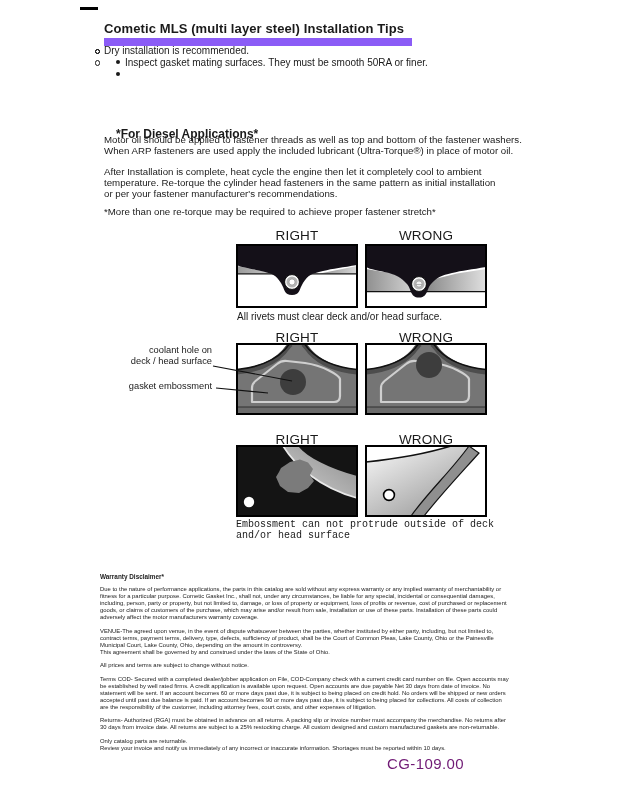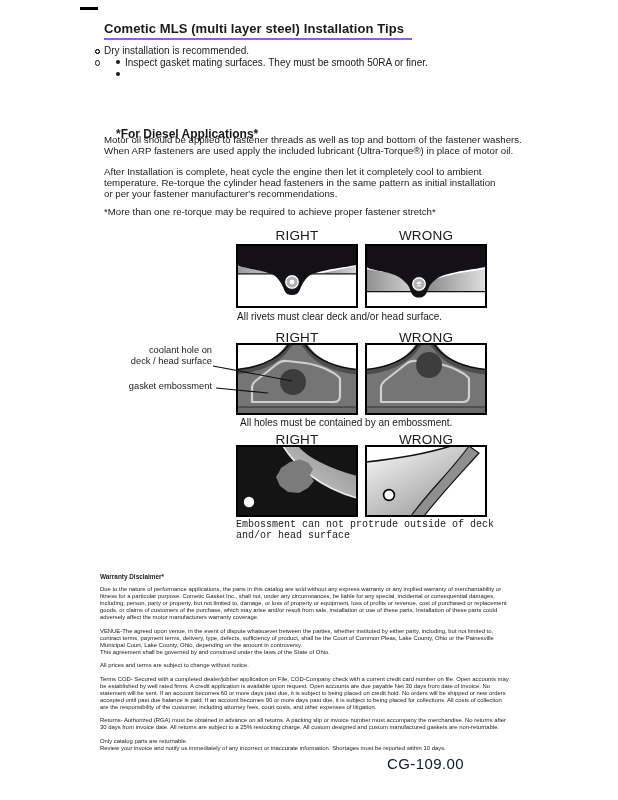--- a/index.html
+++ b/index.html
@@ -1,21 +1,21 @@
 <!DOCTYPE html>
 <html><head>
 <meta charset="utf-8">
 <style>
   html,body{margin:0;padding:0;background:#e8e8e8;}
   .page{position:relative;width:618px;height:800px;background:#ffffff;overflow:hidden;
         font-family:"Liberation Sans",sans-serif;color:#1a1a1a;margin:0 auto;}
   .corner-mark{position:absolute;left:80px;top:7px;width:18px;height:2.5px;background:#000;}
 
   .title{position:absolute;left:104px;top:21px;margin:0;font-size:13px;font-weight:bold;
-         border-bottom:2px solid #8b5cf6;padding:0 8px 2px 0;letter-spacing:.1px;white-space:nowrap;}
+         border-bottom:8px solid #8b5cf6;padding:0 8px 2px 0;letter-spacing:.1px;white-space:nowrap;}
 
   .tips{position:absolute;left:95px;top:45px;margin:0;padding:0;list-style:none;
         font-size:10px;line-height:11.7px;width:460px;}
   .tips li{position:relative;padding-left:9px;white-space:nowrap;}
   .tips li.sub{margin-left:21px;}
   .marker{position:absolute;left:0;top:3.6px;width:3.4px;height:3.4px;border-radius:50%;}
   .marker.hollow{border:1px solid #1a1a1a;}
   .marker.filled{background:#1a1a1a;width:4px;height:4px;}
 
   .diesel-h{position:absolute;left:104px;top:115px;margin:12px;font-size:12px;font-weight:bold;}
@@ -40,21 +40,21 @@
   .side-label{position:absolute;text-align:right;font-size:9.3px;line-height:10.8px;
               white-space:pre-line;width:112px;left:100px;}
   .sl1{top:345px;} .sl2{top:381px;}
   .leader-svg{position:absolute;left:208px;top:356px;width:92px;height:44px;pointer-events:none;}
 
   .warranty{position:absolute;left:100px;top:573px;width:478px;font-size:5.9px;
             line-height:7px;color:#222;}
   .warranty h3{margin:0 0 6px 0;font-size:6.4px;}
   .warranty p{margin:0 0 6.5px 0;white-space:pre-line;}
 
-  .docnum{position:absolute;left:387px;top:755px;font-size:15px;color:#0f172a;letter-spacing:.4px;}
+  .docnum{position:absolute;left:387px;top:755px;font-size:15px;color:#701a75;letter-spacing:.4px;}
 </style>
 </head>
 <body>
 
 <div class="page">
 
   <div class="corner-mark"></div>
 
   <h1 class="title">Cometic MLS (multi layer steel) Installation Tips</h1>
 
@@ -177,21 +177,20 @@
       <circle cx="64" cy="22" r="13" fill="#3d3d3d"></circle>
       <rect x="1" y="1" width="120" height="70" fill="none" stroke="#000" stroke-width="2"></rect>
     </svg>
   </div>
 
   <svg class="leader-svg" viewBox="0 0 92 44">
     <line x1="5" y1="10" x2="84" y2="25" stroke="#111" stroke-width="1.1"></line>
     <line x1="8" y1="32" x2="60" y2="37" stroke="#111" stroke-width="1.1"></line>
   </svg>
 
-  <div class="cap cap2">All holes must be contained by an embossment.</div>
 
   <div class="dg-label lr3">RIGHT</div>
   <div class="dg-label lw3">WRONG</div>
 
   <div class="dg-box br3">
     <svg width="122" height="72" viewBox="0 0 122 72">
       <defs>
         <linearGradient id="g3r" x1="0" y1="1" x2="1" y2="0">
           <stop offset="0" stop-color="#d2d2d2"></stop>
             <stop offset="1" stop-color="#8a8a8a"></stop>

